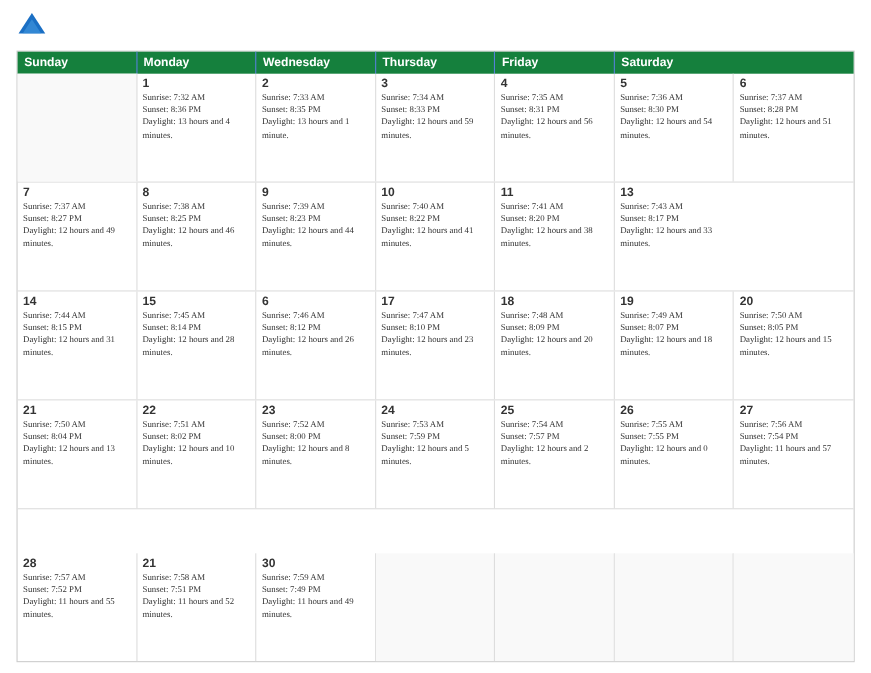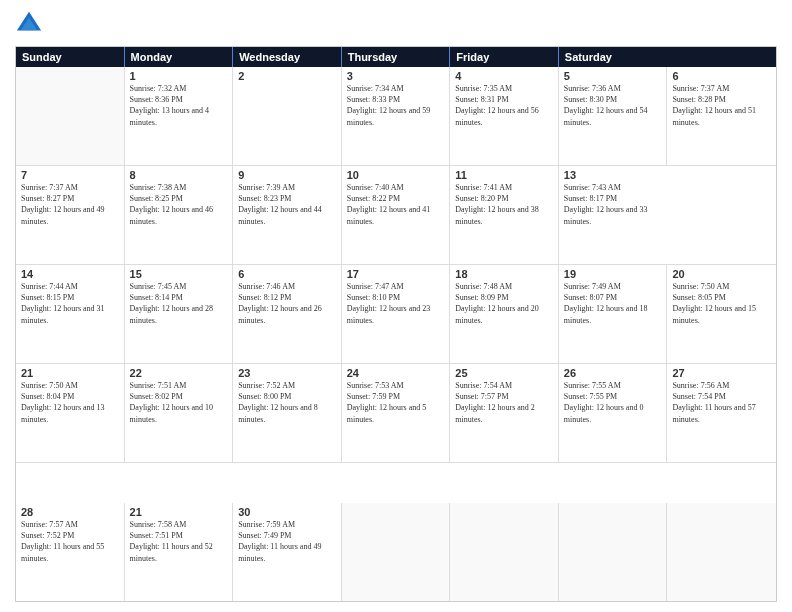--- a/index.html
+++ b/index.html
@@ -55,21 +55,21 @@
     }
     .calendar {
       flex: 1;
       display: flex;
       flex-direction: column;
       border: 1px solid #ccc;
     }
     .calendar-header {
       display: grid;
       grid-template-columns: repeat(7, 1fr);
-      background: #0f172a;
+      background: #15803d;
     }
     .cal-header-cell {
       color: white;
       font-size: 11px;
       font-weight: bold;
       padding: 4px 6px;
       text-align: left;
       border-right: 1px solid #5580d8;
     }
     .cal-header-cell:last-child { border-right: none; }
@@ -141,20 +141,21 @@
       </div>
     <div class="calendar-body">
     <div class="cal-row">
           <div class="cal-cell empty"></div>
           <div class="cal-cell">
             <span class="day-num">1</span>
             <div class="day-info">Sunrise: 7:32 AM<br>Sunset: 8:36 PM<br>Daylight: 13 hours and 4 minutes.</div>
           </div>
           <div class="cal-cell">
             <span class="day-num">2</span>
+            <div class="day-info">Sunrise: 7:33 AM<br>Sunset: 8:35 PM<br>Daylight: 13 hours and 1 minute.</div>
           </div>
           <div class="cal-cell">
             <span class="day-num">3</span>
             <div class="day-info">Sunrise: 7:34 AM<br>Sunset: 8:33 PM<br>Daylight: 12 hours and 59 minutes.</div>
           </div>
           <div class="cal-cell">
             <span class="day-num">4</span>
             <div class="day-info">Sunrise: 7:35 AM<br>Sunset: 8:31 PM<br>Daylight: 12 hours and 56 minutes.</div>
           </div>
           <div class="cal-cell">

